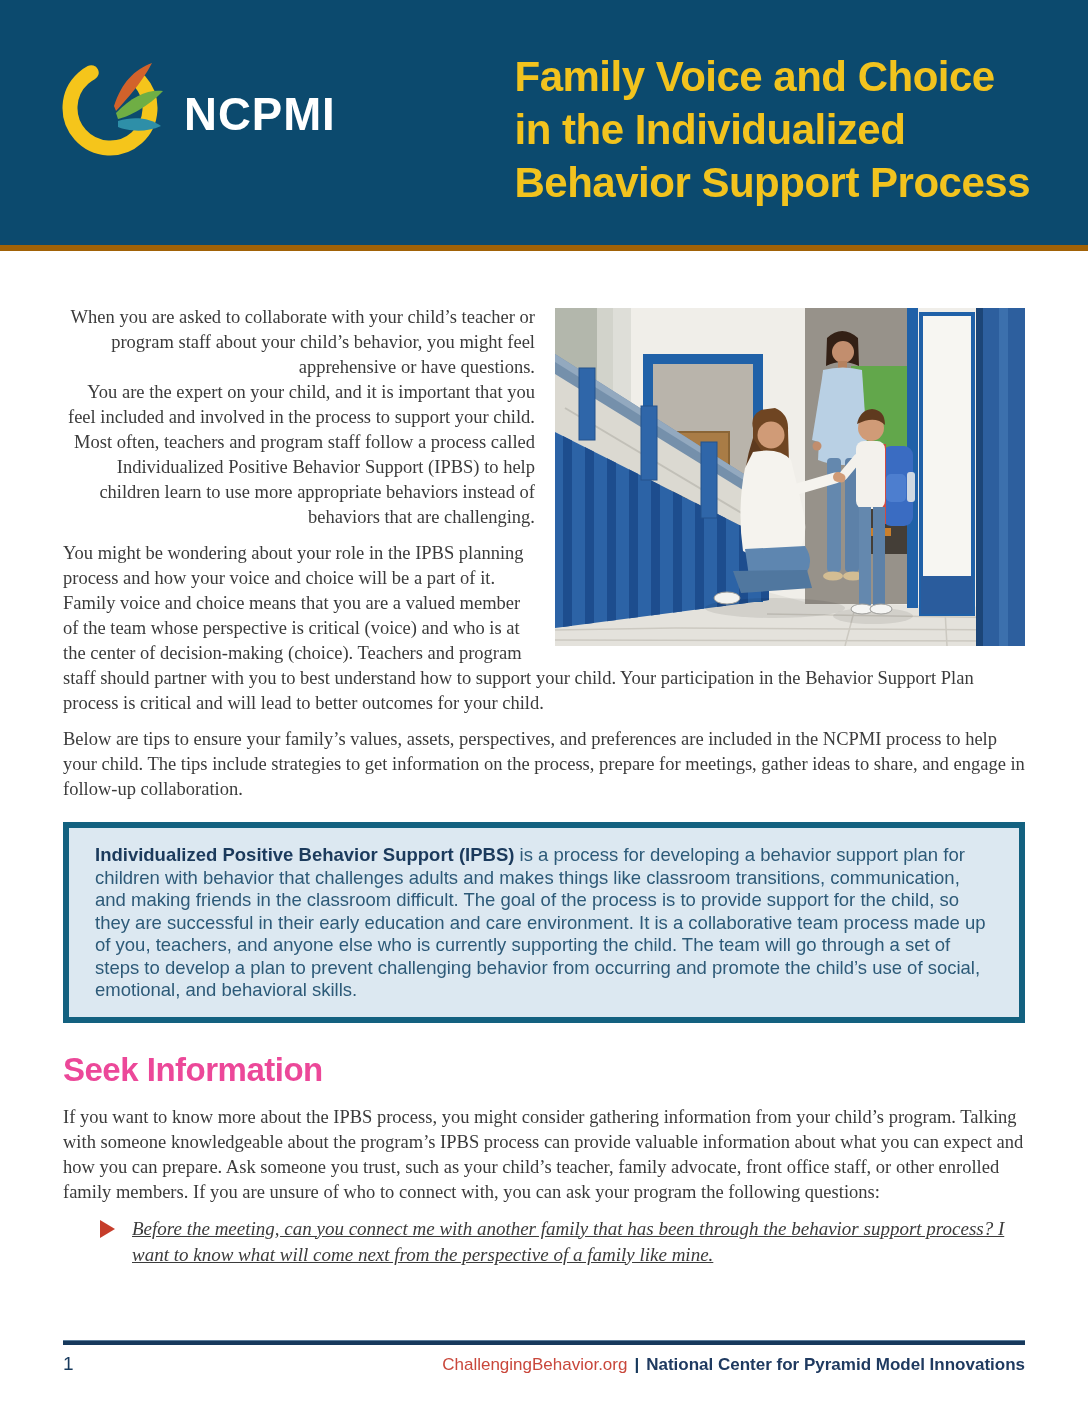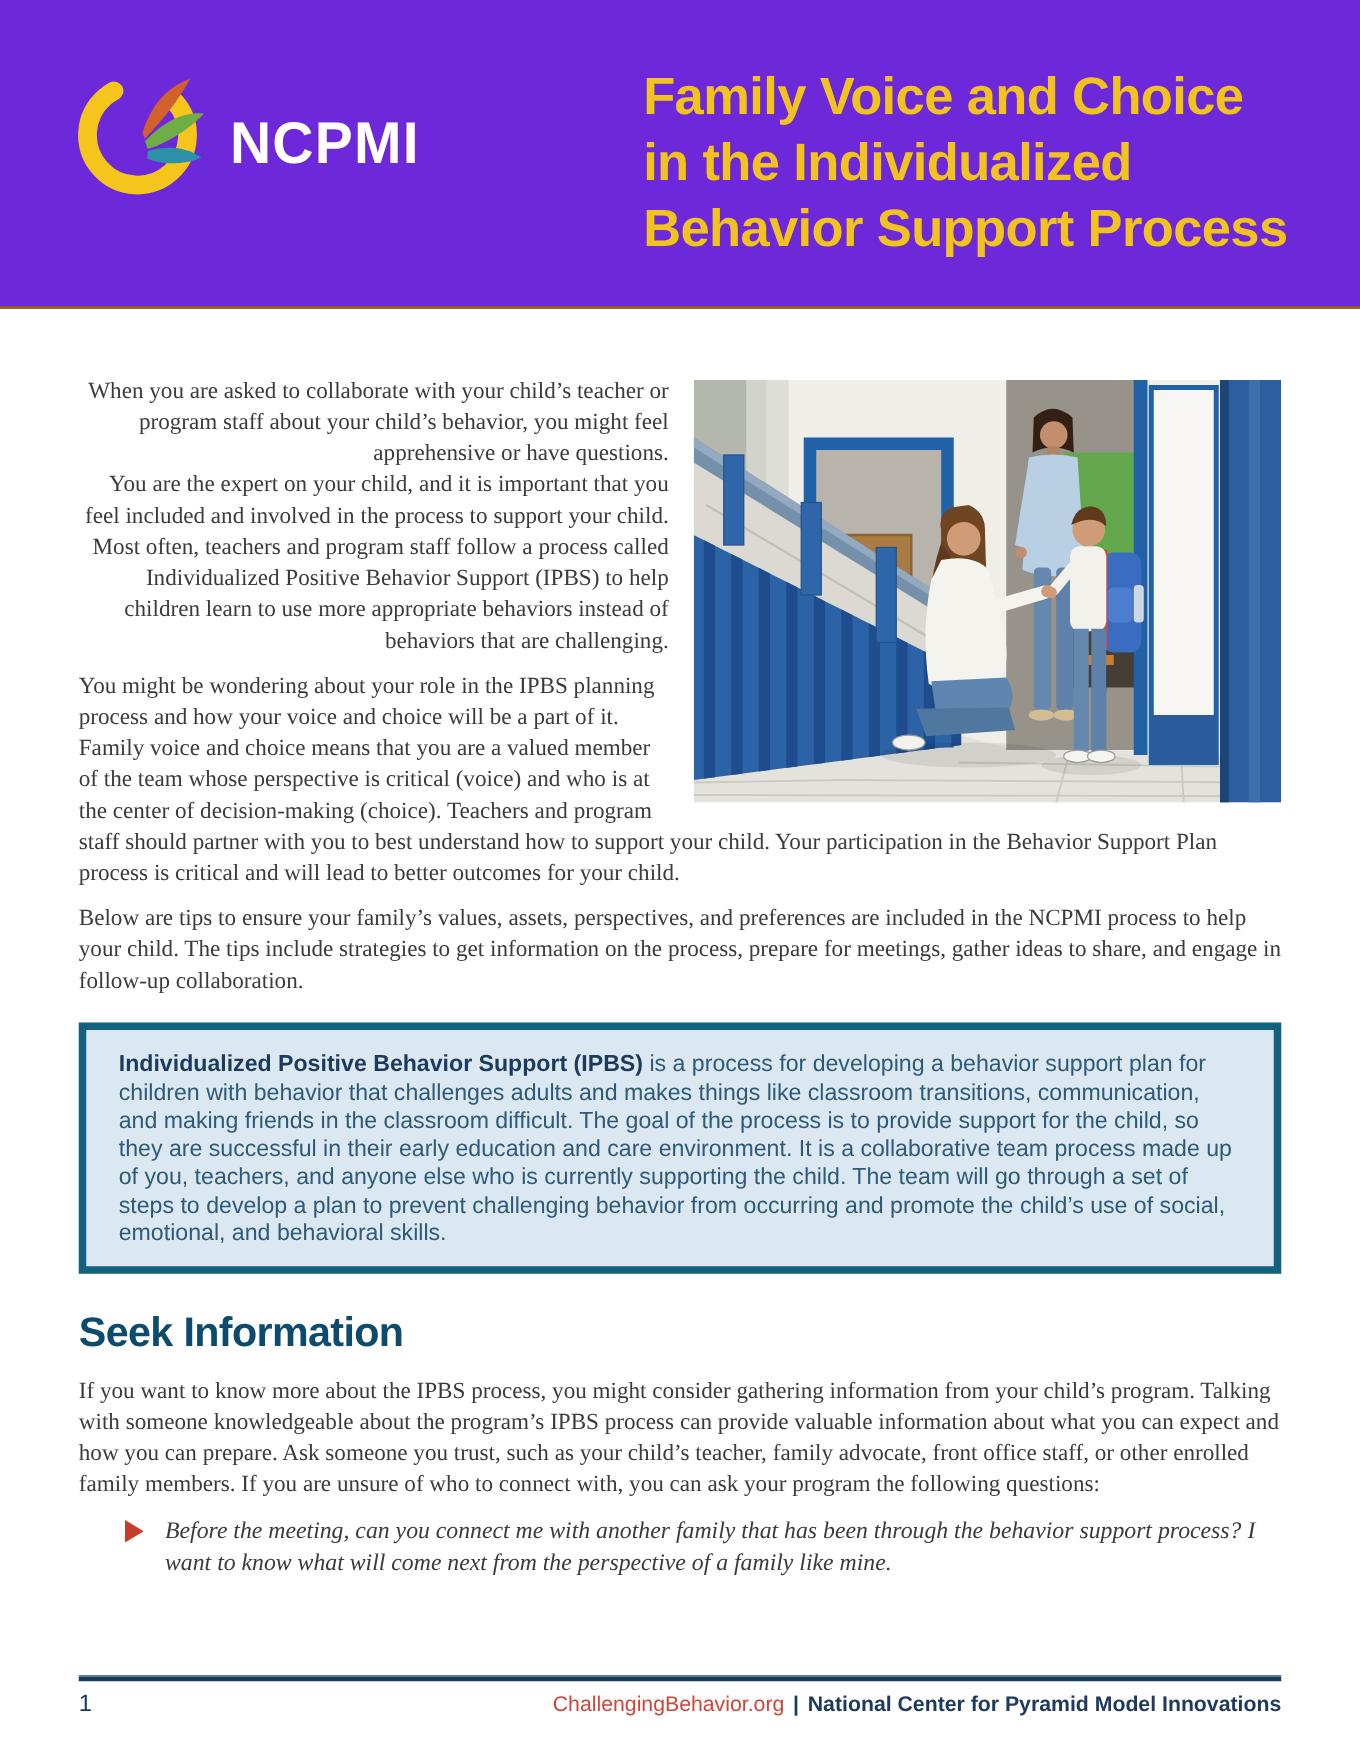--- a/index.html
+++ b/index.html
@@ -1,46 +1,46 @@
 <!DOCTYPE html>
 <html><head>
 <meta charset="utf-8">
 <style>
   html,body{margin:0;padding:0;background:#ffffff;}
   .page{position:relative;width:1088px;height:1408px;background:#ffffff;overflow:hidden;
         font-family:"Liberation Serif", serif;color:#3b3b3b;}
 
   
-  .header{position:relative;height:245px;background:#6d28d9;border-bottom:2px solid #a16207;}
+  .header{position:relative;height:245px;background:#0c4a6e;border-bottom:6px solid #a16207;}
   .logo-swirl{position:absolute;left:62px;top:58px;}
   .logo-text{position:absolute;left:184px;top:86px;font-family:"Liberation Sans",sans-serif;
              font-weight:bold;font-size:47px;color:#ffffff;letter-spacing:1px;transform:scaleX(.97);transform-origin:left;}
   .doc-title{position:absolute;right:58px;top:50px;text-align:left;
              font-family:"Liberation Sans",sans-serif;font-weight:bold;font-size:42px;
              line-height:53px;color:#F2C31E;letter-spacing:-0.5px;}
 
   
   .content{padding:54px 63px 0 63px;}
   .photo-fig{float:right;width:470px;height:338px;margin:3px 0 14px 20px;}
   .photo-fig svg{display:block;width:470px;height:338px;}
   p.body{font-size:18.5px;line-height:25px;margin:0 0 11px 0;color:#3b3b3b;}
   p.prewrap{white-space:pre-line;text-align:right;}
 
   .callout{clear:both;margin-top:20px;border:6px solid #136180;background:#DCE8F1;
            padding:16px 24px 15px 26px;font-family:"Liberation Sans",sans-serif;
            font-size:18.5px;line-height:22.5px;color:#2D5A78;}
   .callout .lead{font-weight:bold;color:#1B3A5C;}
 
   .section-heading{margin:28px 0 16px 0;font-family:"Liberation Sans",sans-serif;
-                   font-weight:bold;font-size:33px;color:#0c4a6e;letter-spacing:-0.5px;}
+                   font-weight:bold;font-size:33px;color:#ec4899;letter-spacing:-0.5px;}
 
   .bullet-row{display:flex;margin:4px 0 0 37px;}
   .bullet-arrow{width:0;height:0;border-left:15px solid #C63D2B;border-top:9px solid transparent;
                 border-bottom:9px solid transparent;margin:4px 17px 0 0;flex:none;}
-  .bullet-text{font-style:italic;font-size:19px;line-height:26px;color:#3b3b3b;max-width:880px;}
+  .bullet-text{font-style:italic;font-size:19px;line-height:26px;color:#3b3b3b;max-width:880px;text-decoration:underline;}
 
   
   .footer{position:absolute;left:63px;right:63px;top:1340px;background:#ffffff;}
   .footer-rule{height:5px;background:linear-gradient(to bottom,#5c7e9c 0 28%,#17395c 28% 100%);}
   .footer-row{display:flex;justify-content:space-between;align-items:baseline;margin-top:8px;
               font-family:"Liberation Sans",sans-serif;font-size:17px;}
   .page-num{color:#17395C;font-size:19px;}
   .footer-right{white-space:nowrap;}
   .site{color:#C9473B;}
   .sep{color:#17395C;margin:0 7px;font-weight:bold;}

